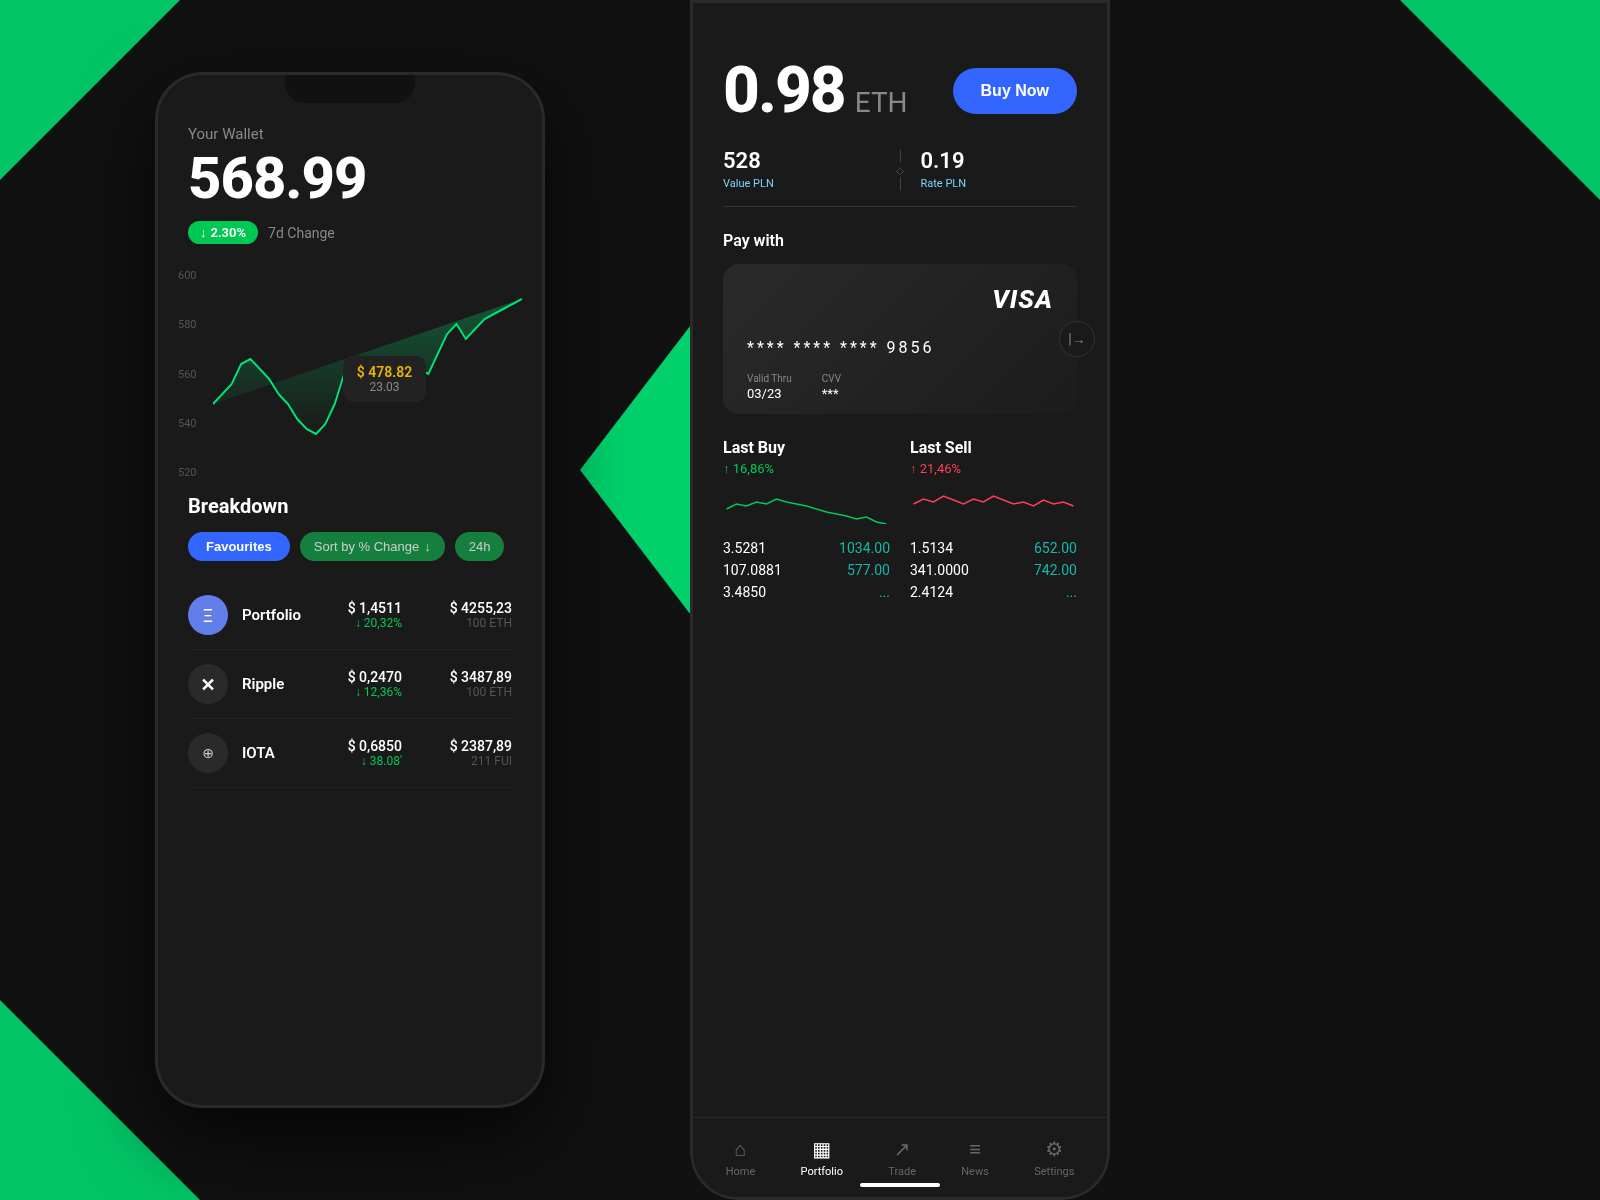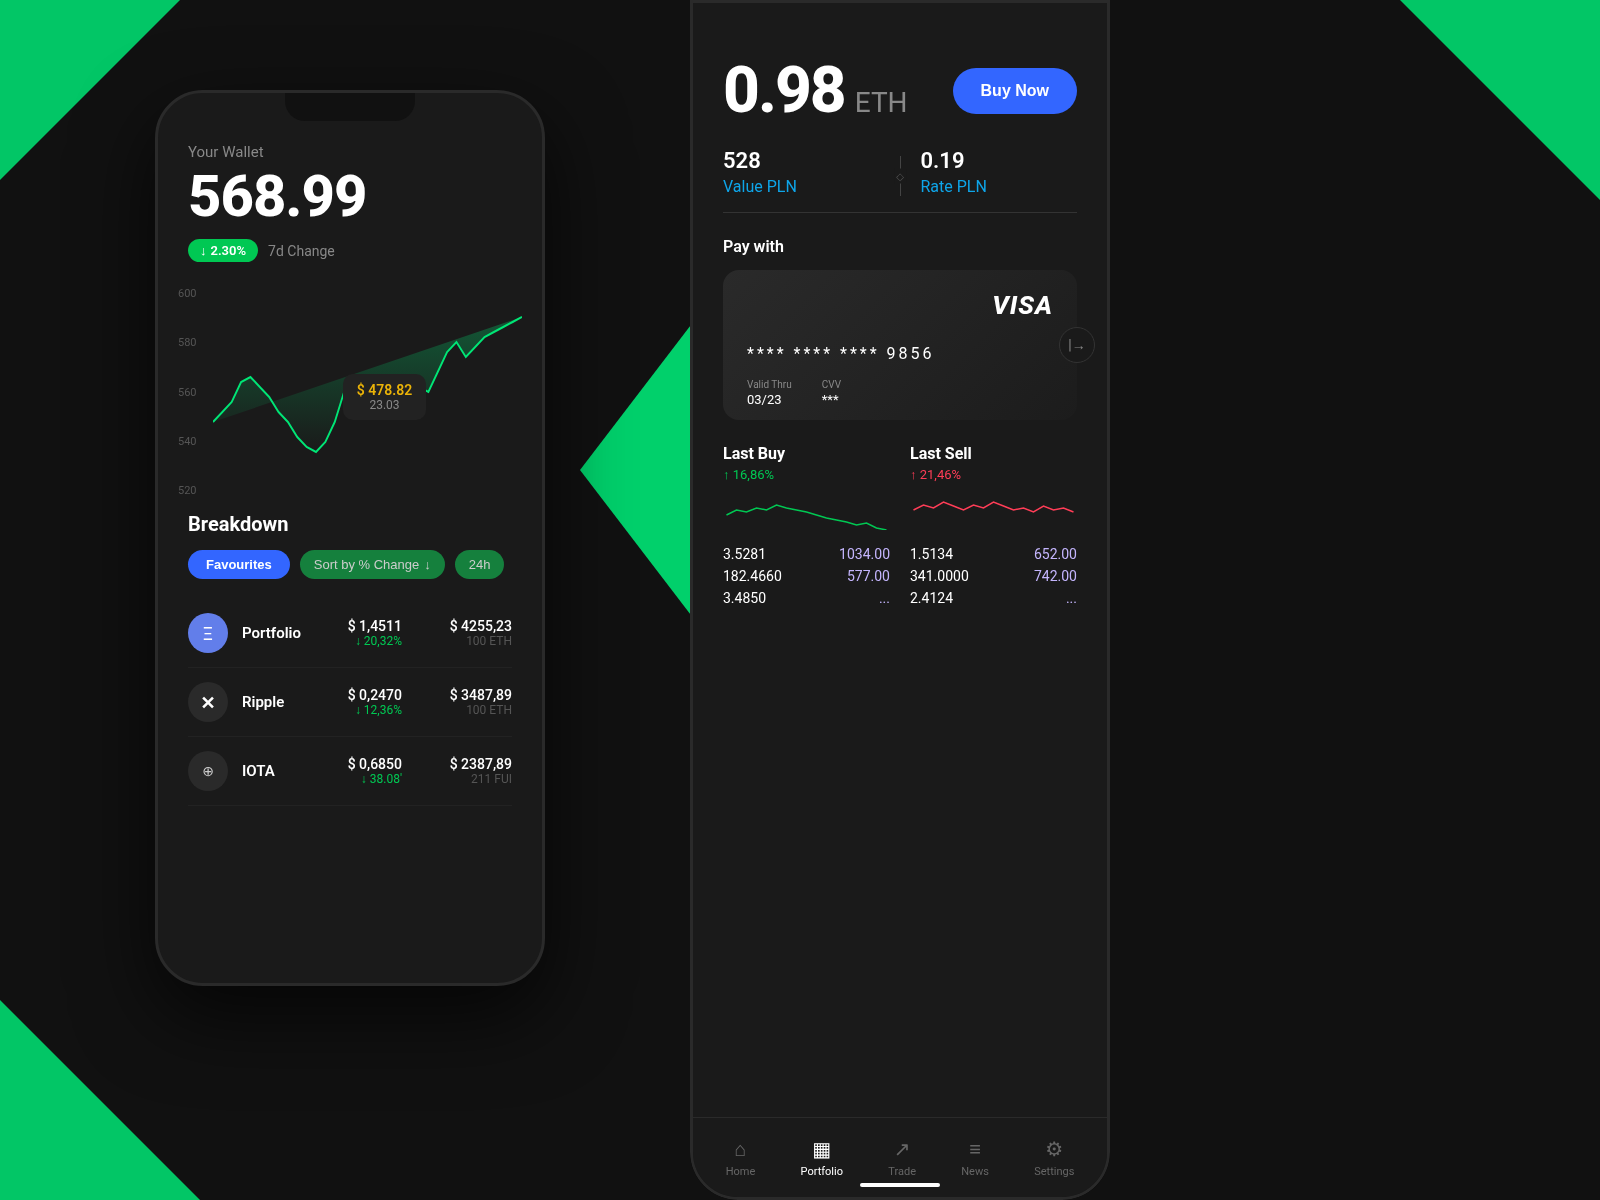--- a/index.html
+++ b/index.html
@@ -44,24 +44,24 @@
       width: 130px;
       height: 340px;
       background: #00e676;
       clip-path: polygon(100% 0, 100% 100%, 0 50%);
       opacity: 0.9;
     }
 
     
     .phone-left {
       position: absolute;
-      top: 90px;
+      top: 72px;
       left: 155px;
       width: 390px;
-      height: 896px;
+      height: 1036px;
       background: #1a1a1a;
       border-radius: 48px;
       border: 3px solid #2a2a2a;
       overflow: hidden;
       box-shadow: 0 30px 80px rgba(0,0,0,0.7);
     }
 
     .phone-right {
       position: absolute;
       top: 0;
@@ -341,21 +341,21 @@
       top: 50%;
       left: 50%;
       transform: translate(-50%, -50%);
       color: #555;
       font-size: 10px;
       background: #1a1a1a;
       padding: 2px;
     }
 
     .stat-value { color: #fff; font-size: 22px; font-weight: 600; }
-    .stat-label { color: #0ea5e9; font-size: 16px; }
+    .stat-label { color: #7dd3fc; font-size: 11px; }
 
     .pay-with-label {
       color: #fff;
       font-size: 16px;
       font-weight: 600;
       margin-bottom: 14px;
     }
 
     
     .credit-card {
@@ -449,21 +449,21 @@
       margin-bottom: 12px;
     }
 
     .trade-data-row {
       display: flex;
       justify-content: space-between;
       margin-bottom: 6px;
     }
 
     .trade-data-main { color: #fff; font-size: 14px; }
-    .trade-data-sub { color: #c4b5fd; font-size: 14px; }
+    .trade-data-sub { color: #14b8a6; font-size: 14px; }
 
     
     .bottom-nav {
       position: absolute;
       bottom: 0;
       left: 0;
       right: 0;
       height: 80px;
       background: #1a1a1a;
       border-top: 1px solid #2a2a2a;
@@ -674,21 +674,21 @@
         </div>
         
         <svg class="sparkline-green" viewBox="0 0 160 40">
           <path d="M0,25 L10,20 L20,22 L30,18 L40,20 L50,15 L60,18 L70,20 L80,22 L90,25 L100,28 L110,30 L120,32 L130,35 L140,33 L150,38 L160,40" fill="none" stroke="#00c853" stroke-width="1.5"></path>
         </svg>
         <div class="trade-data-row">
           <span class="trade-data-main">3.5281</span>
           <span class="trade-data-sub">1034.00</span>
         </div>
         <div class="trade-data-row">
-          <span class="trade-data-main">182.4660</span>
+          <span class="trade-data-main">107.0881</span>
           <span class="trade-data-sub">577.00</span>
         </div>
         <div class="trade-data-row">
           <span class="trade-data-main">3.4850</span>
           <span class="trade-data-sub">...</span>
         </div>
       </div>
 
       <div class="trade-col">
         <div class="trade-col-title">Last Sell</div>

